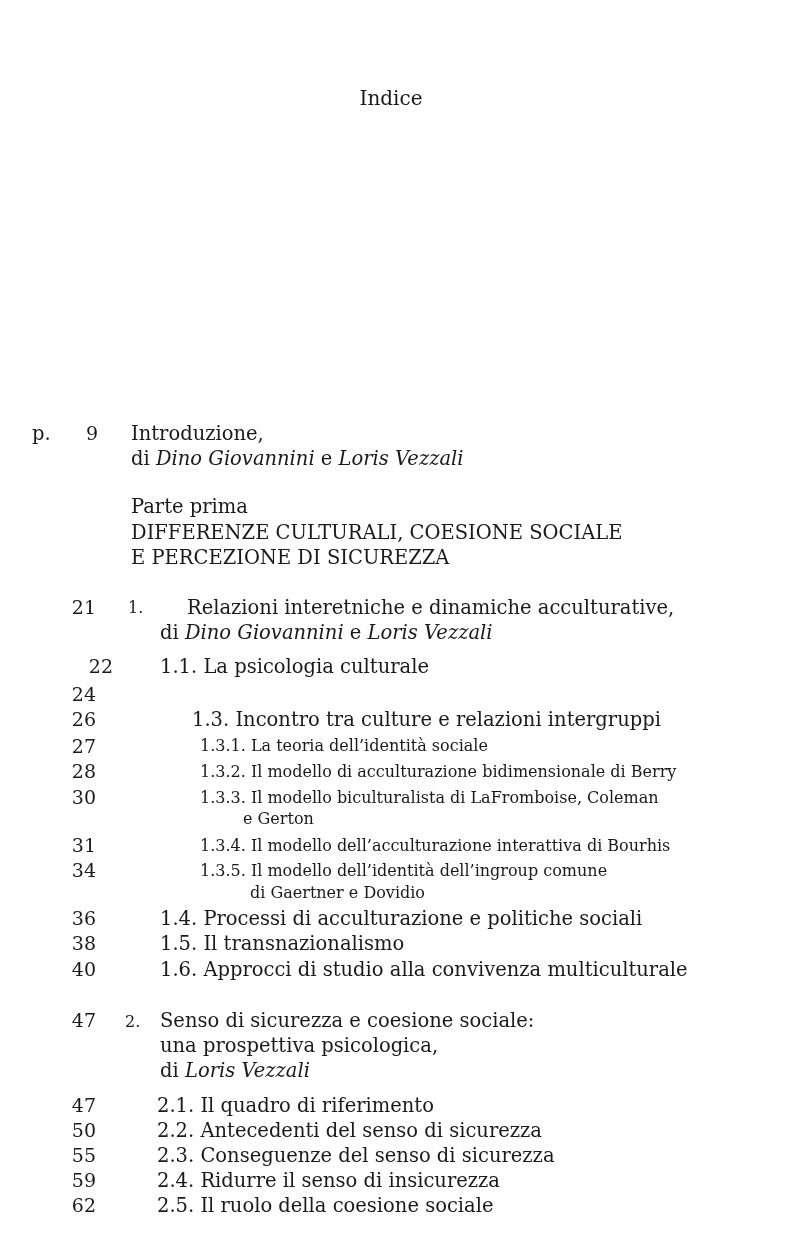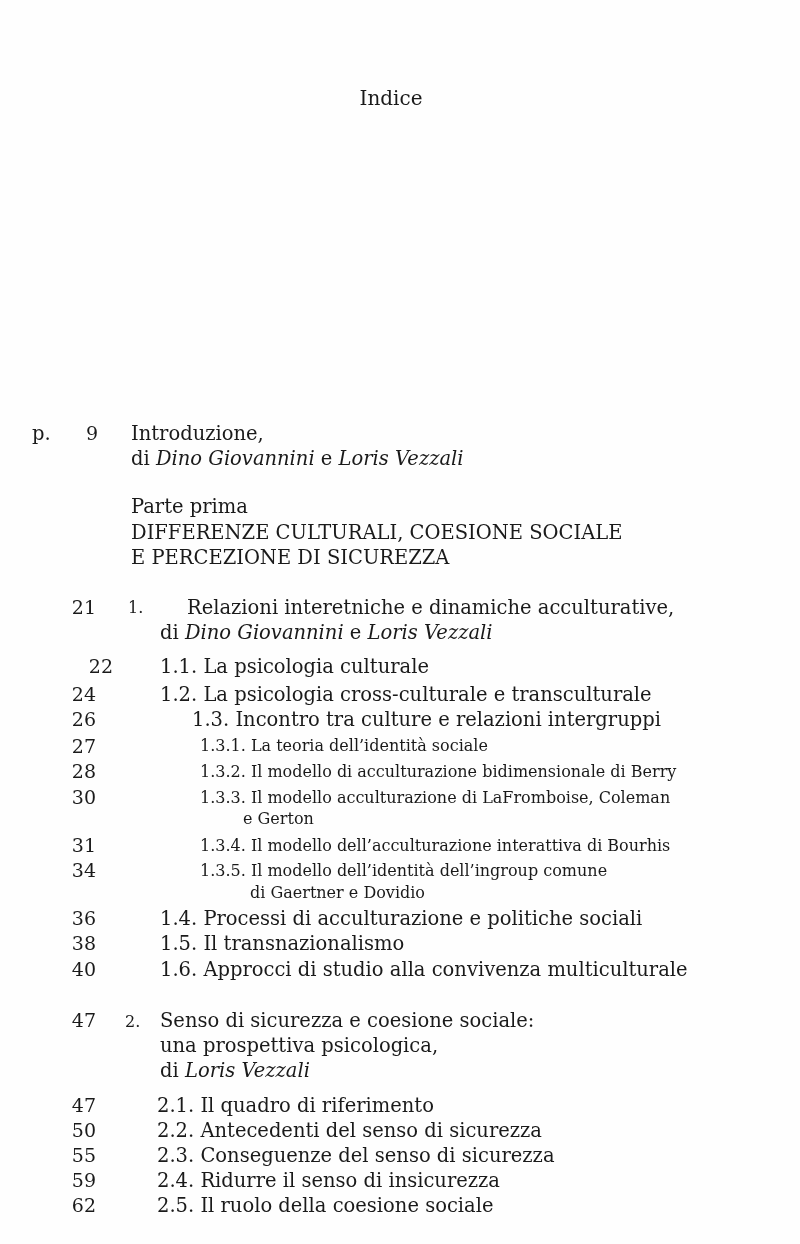--- a/index.html
+++ b/index.html
@@ -36,33 +36,32 @@
   <div class="abs t17" style="left:128px; top:598px;">1.</div>
   <div class="abs t20" style="left:160px; top:596px;margin-left:27px;">Relazioni interetniche e dinamiche acculturative,</div>
   <div class="abs t20" style="left:160px; top:621px;">
     <span>di</span> <i>Dino Giovannini</i> <span>e</span> <i>Loris Vezzali</i>
   </div>
 
   <div class="abs num" style="left:64px; top:655px;margin-left:17px;">22</div>
   <div class="abs t20" style="left:160px; top:655px;">1.1. La psicologia culturale</div>
 
   <div class="abs num" style="left:64px; top:683px;">24</div>
-  <div class="abs t20" style="left:160px; top:683px;">1.2. La psicologia cross-culturale e transculturale</div>
 
   <div class="abs num" style="left:64px; top:708px;">26</div>
   <div class="abs t20" style="left:172px; top:708px;margin-left:20px;">1.3. Incontro tra culture e relazioni intergruppi</div>
 
   <div class="abs num" style="left:64px; top:735px;">27</div>
   <div class="abs t17" style="left:200px; top:736px;">1.3.1. La teoria dell’identità sociale</div>
 
   <div class="abs num" style="left:64px; top:760px;">28</div>
   <div class="abs t17" style="left:200px; top:762px;">1.3.2. Il modello di acculturazione bidimensionale di Berry</div>
 
   <div class="abs num" style="left:64px; top:786px;">30</div>
-  <div class="abs t17" style="left:200px; top:788px;">1.3.3. Il modello acculturazione di LaFromboise, Coleman</div>
+  <div class="abs t17" style="left:200px; top:788px;">1.3.3. Il modello biculturalista di LaFromboise, Coleman</div>
   <div class="abs t17" style="left:243px; top:809px;">e Gerton</div>
 
   <div class="abs num" style="left:64px; top:834px;">31</div>
   <div class="abs t17" style="left:200px; top:836px;">1.3.4. Il modello dell’acculturazione interattiva di Bourhis</div>
 
   <div class="abs num" style="left:64px; top:859px;">34</div>
   <div class="abs t17" style="left:200px; top:861px;">1.3.5. Il modello dell’identità dell’ingroup comune</div>
   <div class="abs t17" style="left:250px; top:883px;">di Gaertner e Dovidio</div>
 
   <div class="abs num" style="left:64px; top:907px;">36</div>

